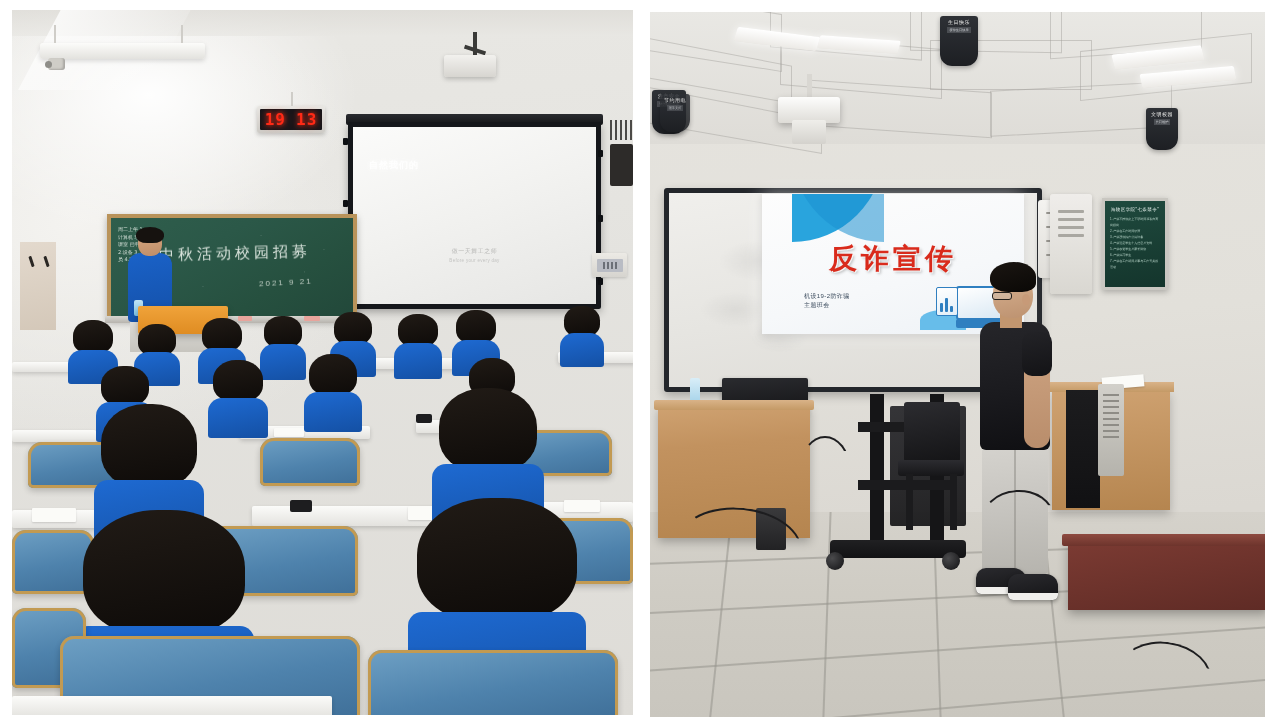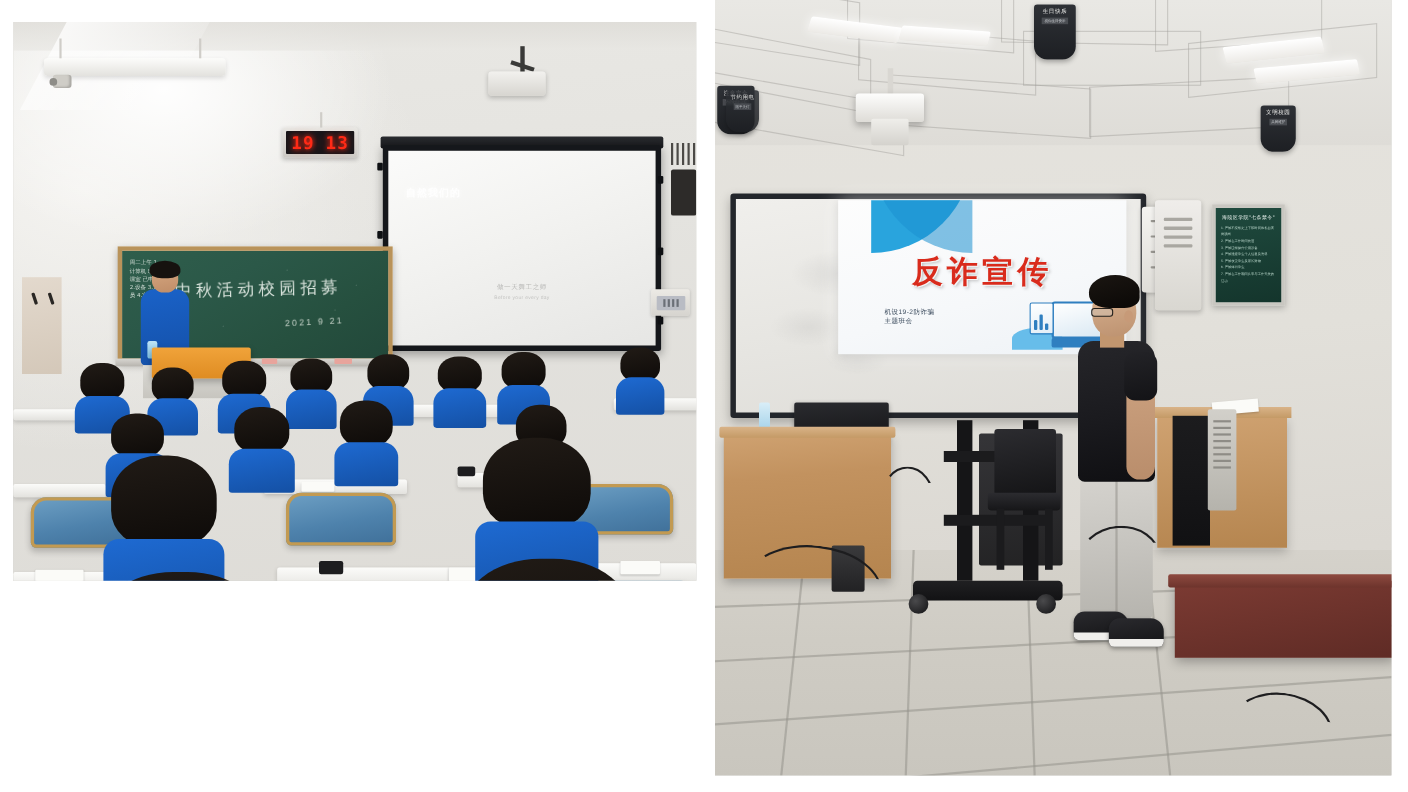--- a/index.html
+++ b/index.html
@@ -2,21 +2,21 @@
 <html><head>
 <meta charset="utf-8">
 <style>
   html,body{margin:0;padding:0;background:#ffffff;}
   body{width:1280px;height:720px;overflow:hidden;font-family:"Liberation Sans",sans-serif;}
   .stage{position:relative;width:1280px;height:720px;background:#fff;}
 
   .photo{position:absolute;overflow:hidden;background:#cfcfcb;}
 
   
-  #photo-left{left:12px;top:20px;width:621px;height:508px;}
+  #photo-left{left:12px;top:10px;width:621px;height:705px;}
   .lp-wall{position:absolute;inset:0;
     background:
       radial-gradient(ellipse 300px 200px at 22% 12%, rgba(255,255,255,.95), rgba(255,255,255,0) 70%),
       radial-gradient(ellipse 420px 320px at 10% 30%, #f4f3f0, rgba(244,243,240,0) 75%),
       linear-gradient(175deg,#e9e8e4 0%,#e4e3df 40%,#dedcd7 100%);}
   .lp-ceilbeam{position:absolute;left:0;top:0;width:100%;height:26px;
     background:linear-gradient(180deg,#dcdad5,#e8e7e3);opacity:.7;}
   .lp-ceil-diag{position:absolute;left:30px;top:-10px;width:130px;height:90px;
     background:linear-gradient(120deg,rgba(255,255,255,.8),rgba(255,255,255,0));
     transform:skewX(-28deg);}
@@ -124,21 +124,21 @@
     box-sizing:border-box;}
   .lp-stud{position:absolute;}
   .lp-s-head{position:absolute;left:50%;transform:translateX(-50%);border-radius:46% 46% 40% 40%;
     background:linear-gradient(170deg,#211b16,#0d0a08);}
   .lp-s-body{position:absolute;left:50%;transform:translateX(-50%);border-radius:14px 14px 3px 3px;
     background:linear-gradient(170deg,#1e6ad2,#1450a4);}
   .lp-paper{position:absolute;background:#fbfbf8;border-radius:1px;box-shadow:0 1px 2px rgba(0,0,0,.15);}
   .lp-phone{position:absolute;background:#1d1d1f;border-radius:2px;}
 
   
-  #photo-right{left:650px;top:0px;width:615px;height:705px;}
+  #photo-right{left:650px;top:12px;width:615px;height:705px;}
   .rp-wall{position:absolute;inset:0;
     background:linear-gradient(175deg,#e6e4df 0%,#e2e0da 45%,#dbd8d2 72%,#d7d4cd 100%);}
   .rp-ceiling{position:absolute;left:0;top:0;width:100%;height:132px;
     background:linear-gradient(180deg,#e9e8e4,#dedcd7);}
   .rp-tile{position:absolute;background:rgba(255,255,255,0);border:1px solid rgba(160,158,152,.45);}
   .rp-ceillight{position:absolute;border-radius:2px;
     background:linear-gradient(180deg,#ffffff,#eceae6);box-shadow:0 0 10px rgba(255,255,255,.75);}
   .rp-sign{position:absolute;background:linear-gradient(180deg,#2e3136,#1d1f23);border-radius:3px 3px 12px 12px;
     box-shadow:0 2px 5px rgba(0,0,0,.3);display:flex;flex-direction:column;align-items:center;
     padding-top:3px;box-sizing:border-box;}

